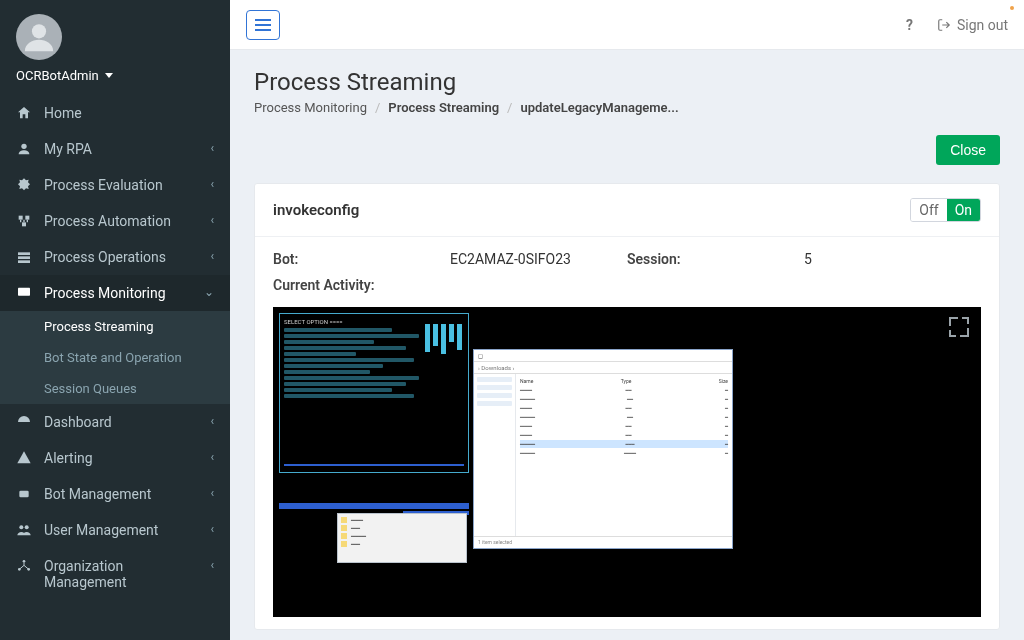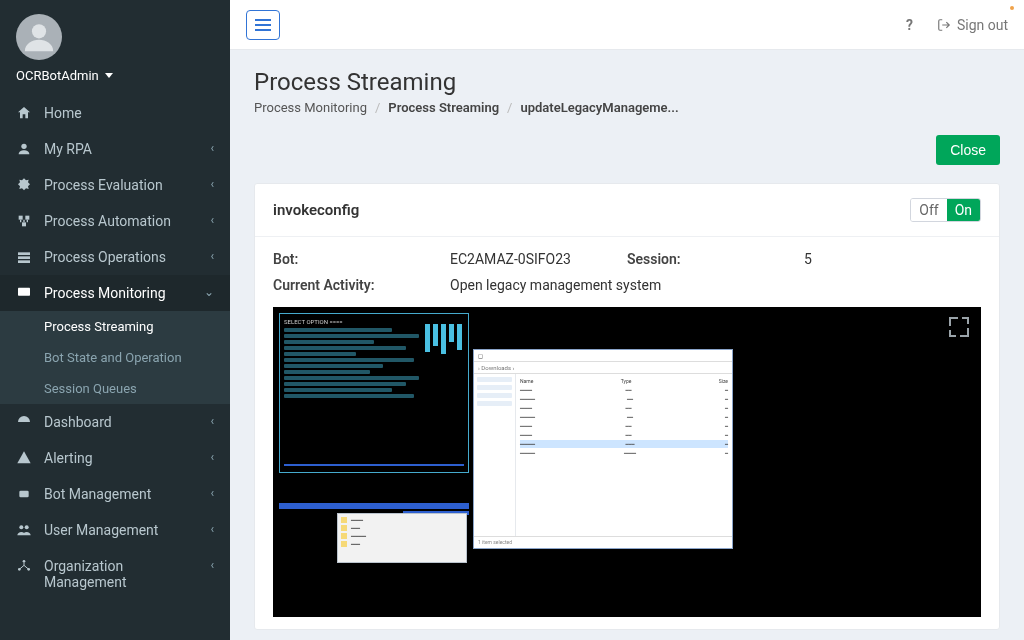--- a/index.html
+++ b/index.html
@@ -450,23 +450,20 @@
               </div>
             <div class="pair">
                 <span class="v">5</span>
               </div>
           </div>
         </div>
         <div class="info-row">
           <div class="info-col">
             <div class="pair" style="flex:1">
                 <span class="k" style="width:150px">Current Activity:</span>
-              </div>
-            <div class="pair" style="flex:2">
-                <span class="v">Open legacy management system</span>
               </div>
             <div class="pair" style="flex:1"></div>
           </div>
         </div>
 
         <div class="stream-view">
           <div class="fullscreen-ico">
             <span class="fs-c2"></span>
               <span class="fs-c3"></span>
           </div>

